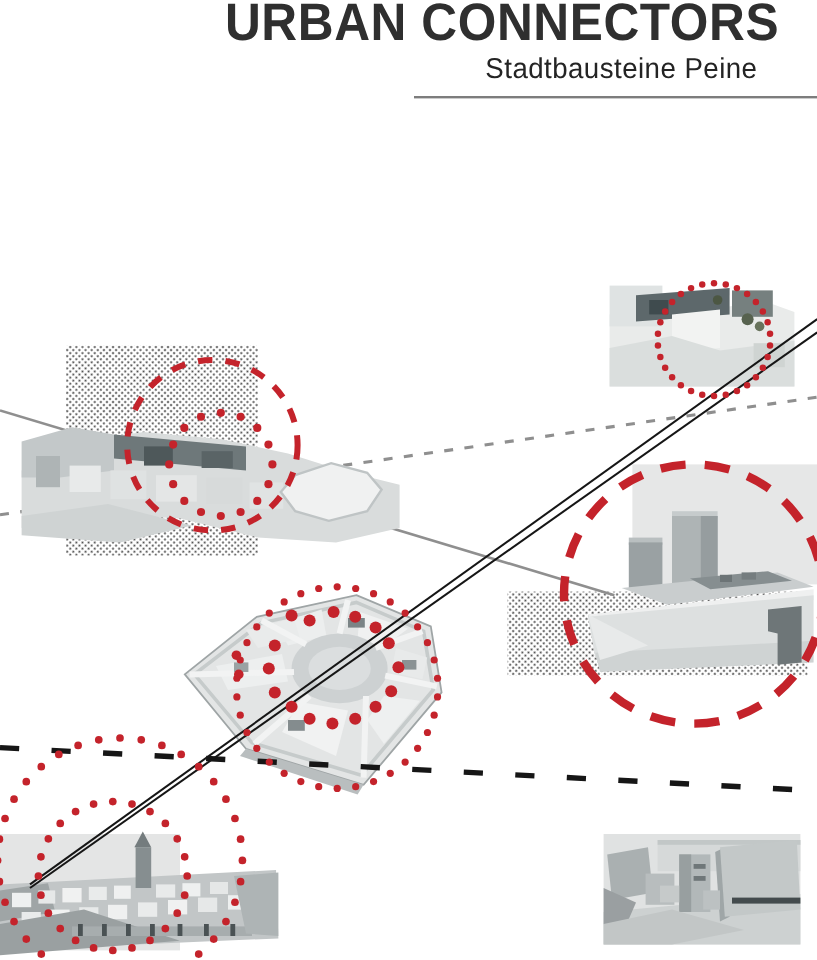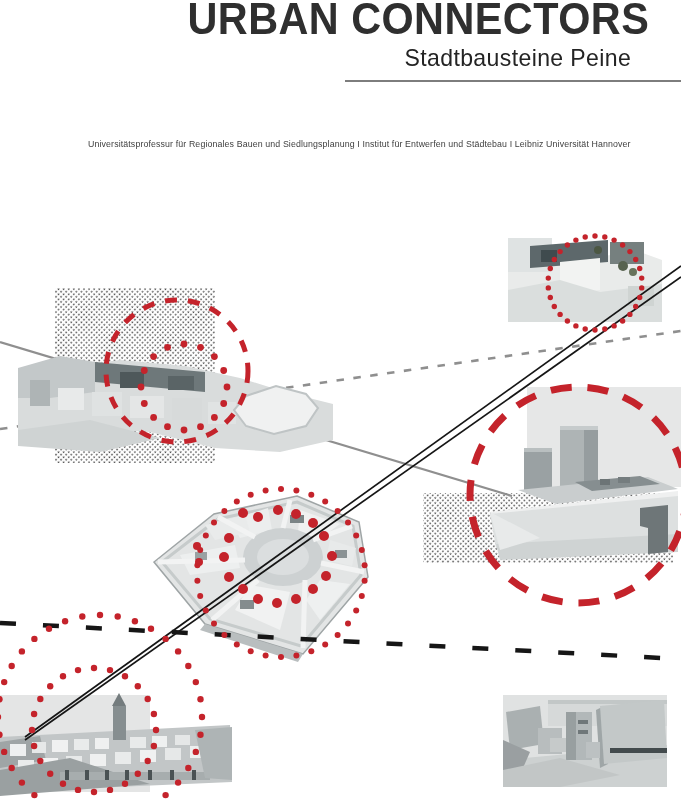--- a/index.html
+++ b/index.html
@@ -358,15 +358,14 @@
         <circle cx="229" cy="538" r="5" fill="#c4232b"></circle>
         <circle cx="258" cy="517" r="5" fill="#c4232b"></circle>
         <circle cx="197" cy="546" r="4" fill="#c4232b"></circle>
         <circle cx="199" cy="562" r="4" fill="#c4232b"></circle>
       </g>
     </svg>
 
   <h1 class="title">URBAN CONNECTORS</h1>
   <h2 class="subtitle">Stadtbausteine Peine</h2>
   <div class="header-rule"></div>
-  <p class="institution">Universitätsprofessur für Regionales Bauen und Siedlungsplanung I Institut für Entwerfen und Städtebau I Leibniz Universität Hannover</p>
 
 </div>
 
 </body></html>

